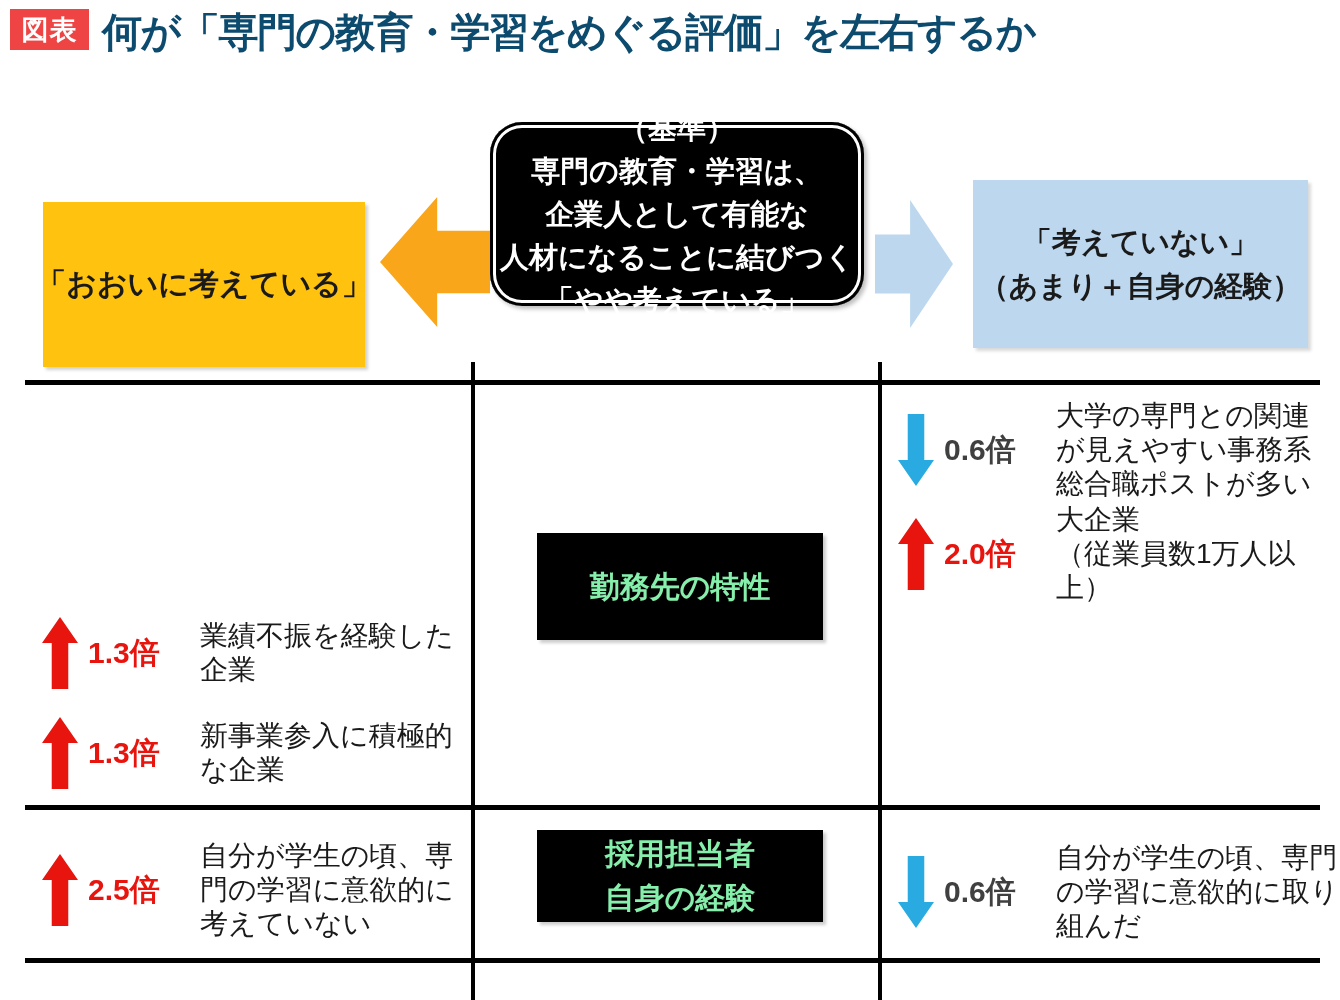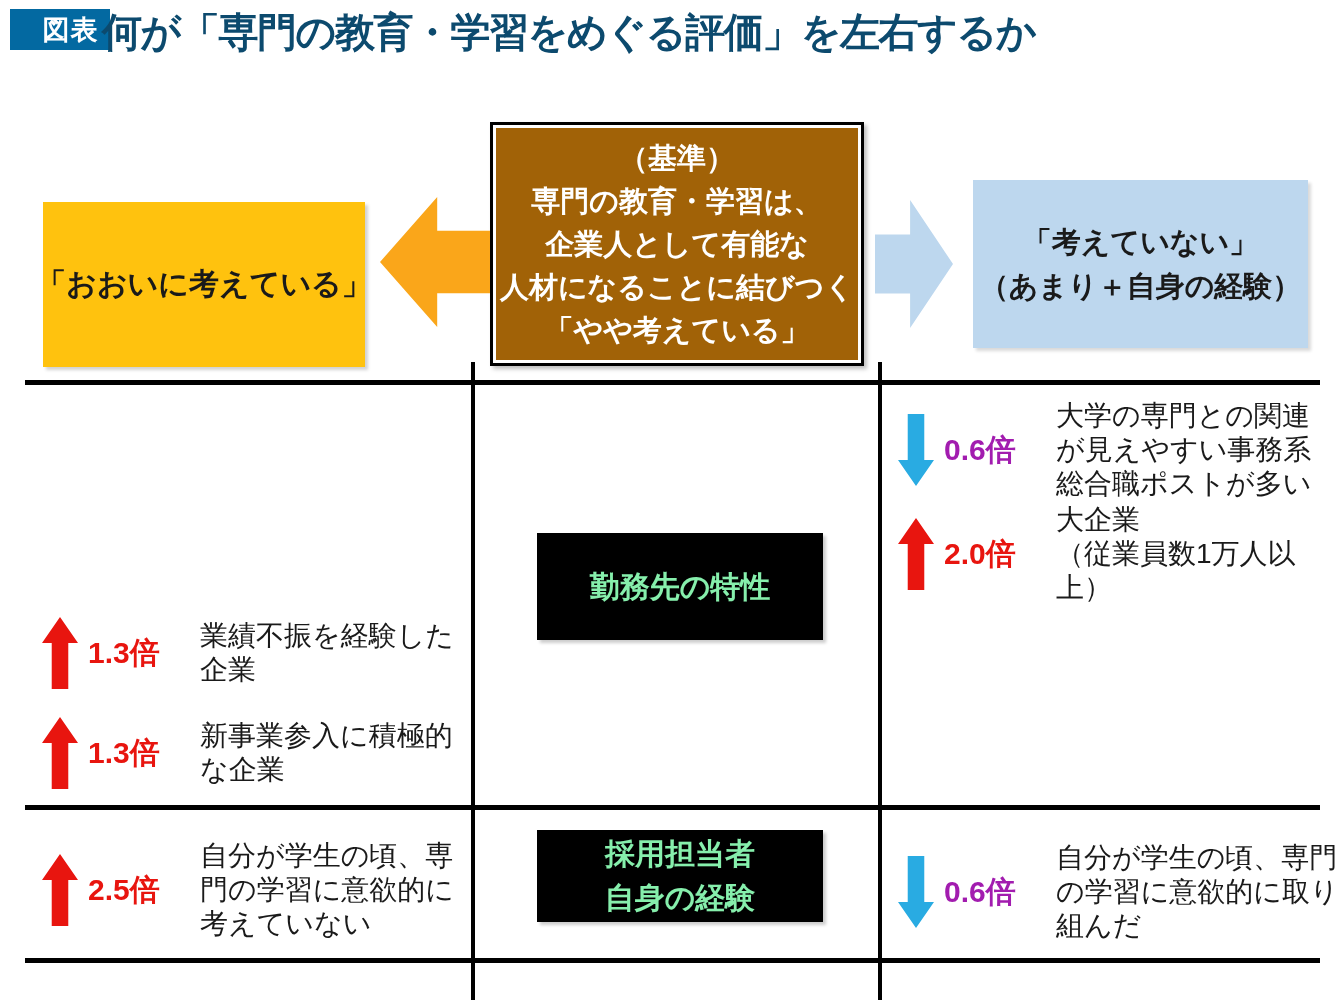--- a/index.html
+++ b/index.html
@@ -5,34 +5,34 @@
   html,body{margin:0;padding:0;background:#fff;}
   body{
     width:1340px;height:1000px;position:relative;overflow:hidden;
     font-family:"Liberation Sans","DejaVu Sans",sans-serif;
     color:#111;
   }
   .abs{position:absolute;}
 
   
   .badge{
-    left:10px;top:9px;width:79px;height:41px;background:#0369a1;color:#fff;
+    left:10px;top:9px;width:79px;height:41px;background:#ef4444;color:#fff;
     display:flex;align-items:center;justify-content:center;
-    font-size:27px;font-weight:800;letter-spacing:1px;padding-left:21px;
+    font-size:27px;font-weight:800;letter-spacing:1px;
   }
   .title{
     left:102px;top:5px;font-size:40px;font-weight:700;color:#0c4a6e;
     letter-spacing:-1.5px;white-space:nowrap;
   }
 
   
   .baseline-box{
-    left:490px;top:122px;width:374px;height:244px;background:#a16207;
+    left:490px;top:122px;width:374px;height:184px;background:#000000;
     box-shadow:inset 0 0 0 3px #000, inset 0 0 0 6px #fff, 3px 3px 4px rgba(0,0,0,0.25);
-    display:flex;align-items:center;justify-content:center;text-align:center;
+    display:flex;align-items:center;justify-content:center;text-align:center;border-radius:32px;
   }
   .baseline-box .txt{
     color:#fff;font-size:29px;font-weight:800;line-height:43px;white-space:pre-line;
   }
 
   
   .outcome-left{
     left:43px;top:182px;width:322px;height:165px;background:#FFC20E;
     box-shadow:3px 3px 3px rgba(0,0,0,0.18);
     display:flex;align-items:center;justify-content:center;text-align:center;margin-top:20px;
@@ -75,21 +75,21 @@
   .cat2{top:830px;height:92px;align-items:center;}
 
   
   .factor-item{display:flex;align-items:center;}
   .arrow-cell{width:36px;flex:0 0 36px;display:flex;align-items:center;justify-content:center;}
   .arrow-up,.arrow-down{width:36px;height:72px;}
   .arrow-up{background:#E8150F;clip-path:polygon(50% 0,100% 36%,73% 36%,73% 100%,27% 100%,27% 36%,0 36%);}
   .arrow-down{background:#29ABE2;clip-path:polygon(27% 0,73% 0,73% 64%,100% 64%,50% 100%,0 64%,27% 64%);}
   .factor-value{width:112px;flex:0 0 112px;margin-left:10px;font-size:30px;font-weight:800;white-space:nowrap;}
   .factor-value.red{color:#E8150F;}
-  .factor-value.cyan{color:#a21caf;}
+  .factor-value.cyan{color:#404040;}
   .factor-desc{font-size:28px;font-weight:400;line-height:34px;color:#1a1a1a;white-space:pre-line;}
 
   .r1rA{left:898px;top:399px;height:102px;}
   .r1rB{left:898px;top:518px;height:72px;}
   .r1l1{left:42px;top:615px;height:76px;}
   .r1l2{left:42px;top:715px;height:76px;}
   .r2l{left:42px;top:838px;height:104px;}
   .r2r{left:898px;top:840px;height:104px;}
 </style>
 </head>

